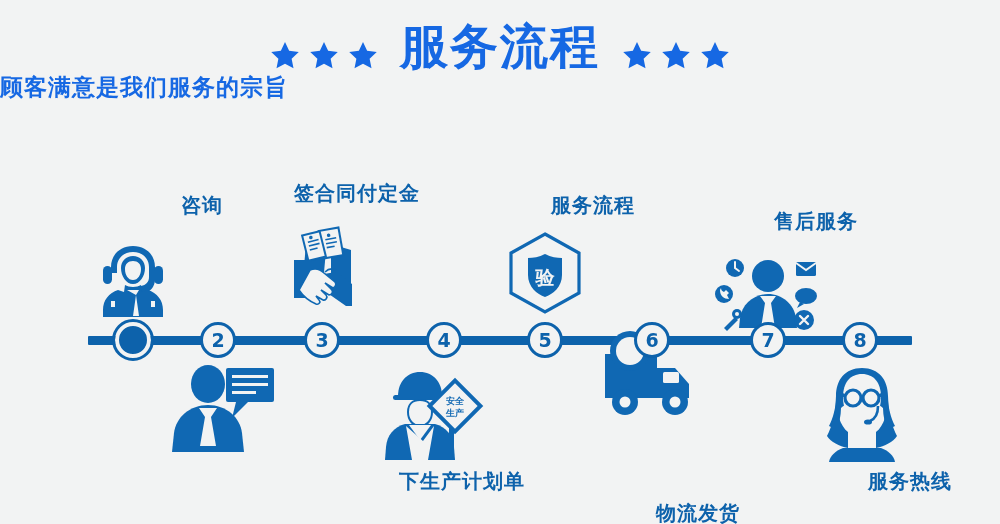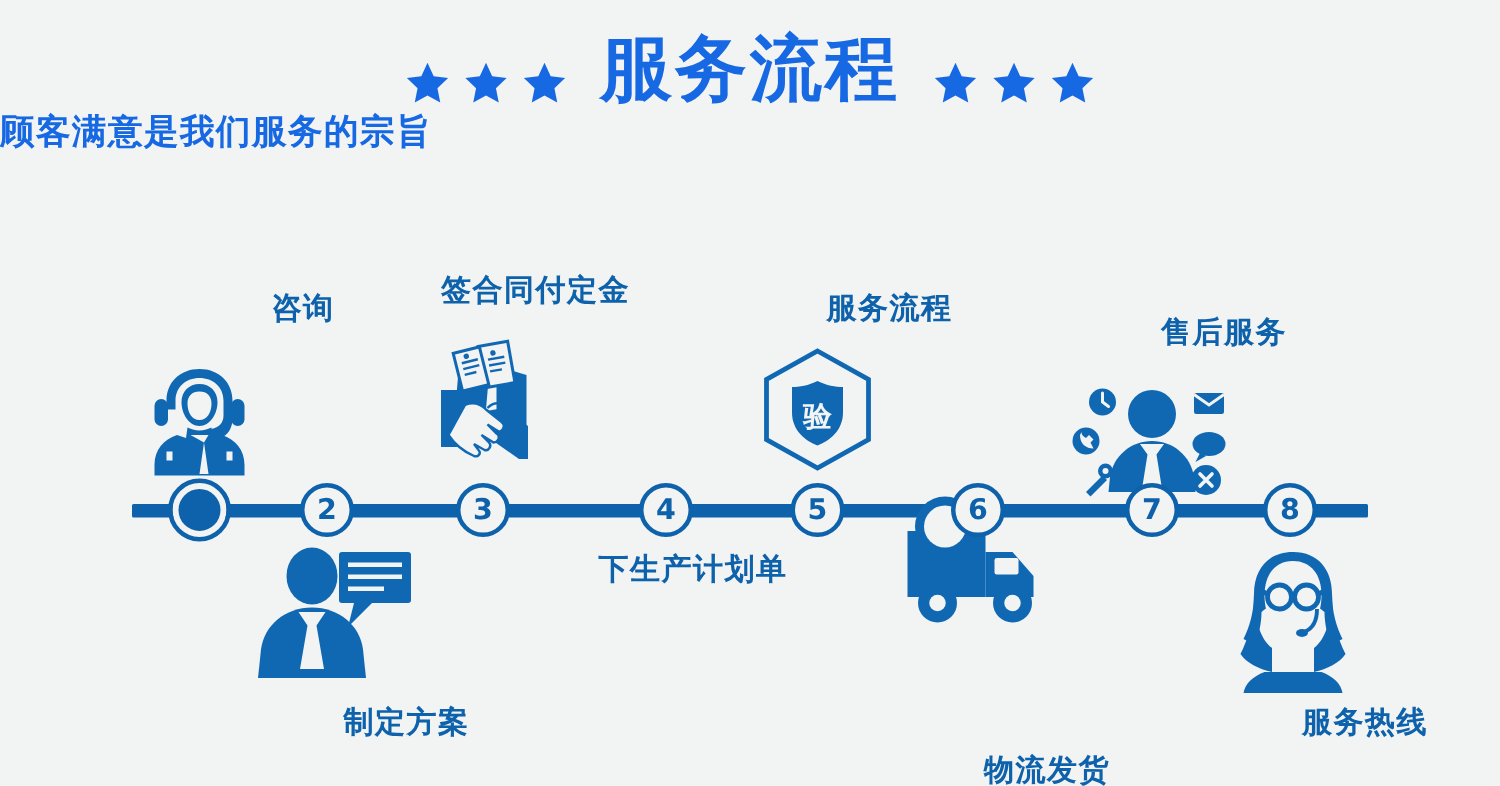--- a/index.html
+++ b/index.html
@@ -200,24 +200,40 @@
           <rect x="58" y="6" width="48" height="34" rx="2"></rect>
           <path d="M68 40l-4 16 16-16z"></path>
           <g fill="#f2f3f3">
             <rect x="64" y="13" width="36" height="3"></rect>
             <rect x="64" y="21" width="36" height="3"></rect>
             <rect x="64" y="29" width="24" height="3"></rect>
           </g>
         </g>
       </svg>
     </div>
-    <div class="label">制定方案</div>
   </div>
 
   <div class="step bottom" style="left:345px;top:362px;">
+    <div class="art" style="align-items:flex-start;height:102px;">
+      <svg width="120" height="100" viewBox="0 0 120 100">
+        <g fill="#1068b3">
+          <path d="M23 34c0-14 9-24 22-24s22 10 22 24z"></path>
+          <rect x="18" y="33" width="54" height="5" rx="2.5"></rect>
+          <path d="M45 38c-7 0-12 4-12 12 0 8 5 14 12 14s12-6 12-14c0-8-5-12-12-12z" fill="#f2f3f3" stroke="#1068b3" stroke-width="2"></path>
+          <path d="M30 62c-11 3-18 11-19 23l-1 13h70l-1-13c-1-12-8-20-19-23z"></path>
+          <path d="M34 63h22l-11 15z" fill="#f2f3f3"></path>
+          <path d="M31 64l6 34h16l6-34-11 15z" fill="#f2f3f3"></path>
+          <rect x="74" y="50" width="5" height="48"></rect>
+          <rect x="60" y="24" width="40" height="40" transform="rotate(45 80 44)"></rect>
+          <rect x="64" y="28" width="32" height="32" transform="rotate(45 80 44)" fill="#f2f3f3"></rect>
+          <text x="80" y="42" text-anchor="middle" font-size="9" font-weight="bold" fill="#1068b3" font-family="DejaVu Sans, Liberation Sans, sans-serif">安全</text>
+          <text x="80" y="54" text-anchor="middle" font-size="9" font-weight="bold" fill="#1068b3" font-family="DejaVu Sans, Liberation Sans, sans-serif">生产</text>
+        </g>
+      </svg>
+    </div>
     <div class="label">下生产计划单</div>
   </div>
 
   <div class="step bottom" style="left:560px;top:330px;z-index:3;">
     <div class="art" style="align-items:flex-start;height:134px;">
       <svg width="110" height="96" viewBox="0 0 110 96">
         <g fill="#1068b3">
           <path d="M10 24h52v44H10z"></path>
           <path d="M62 38h18l14 16v14H62z"></path>
           <rect x="68" y="42" width="16" height="11" rx="1.5" fill="#f2f3f3"></rect>

